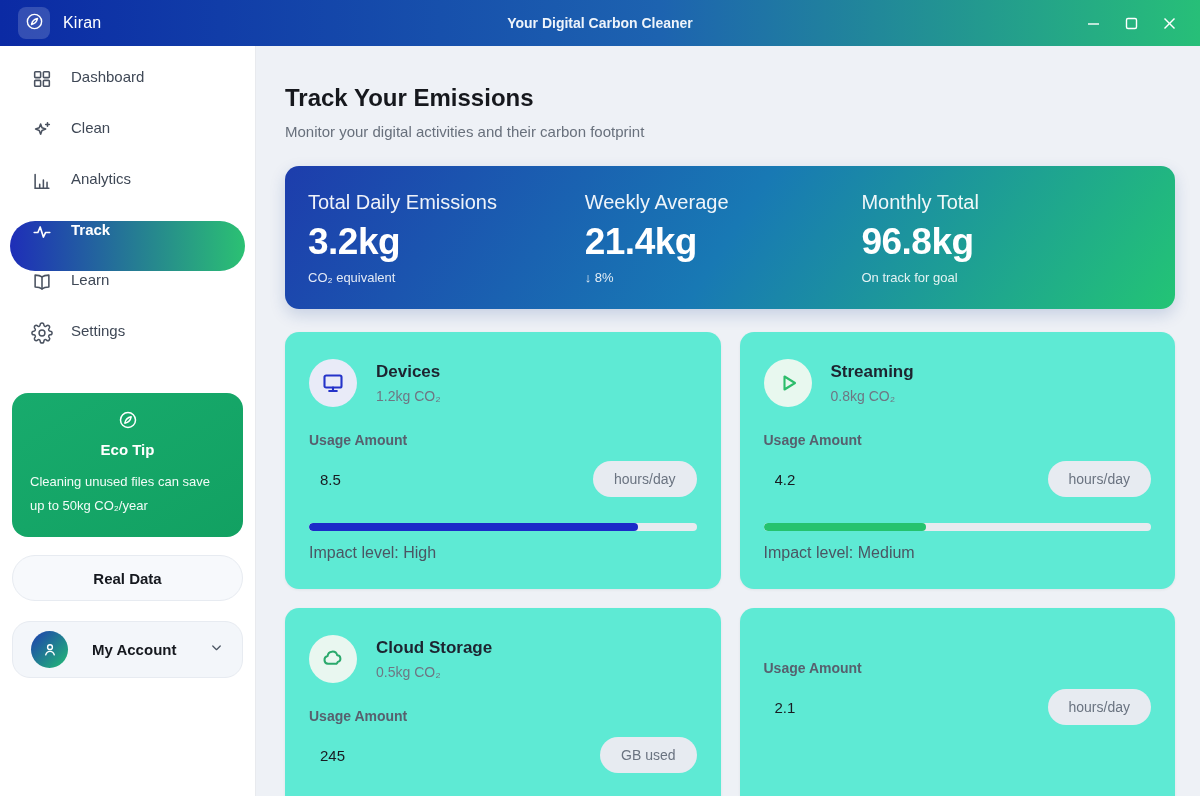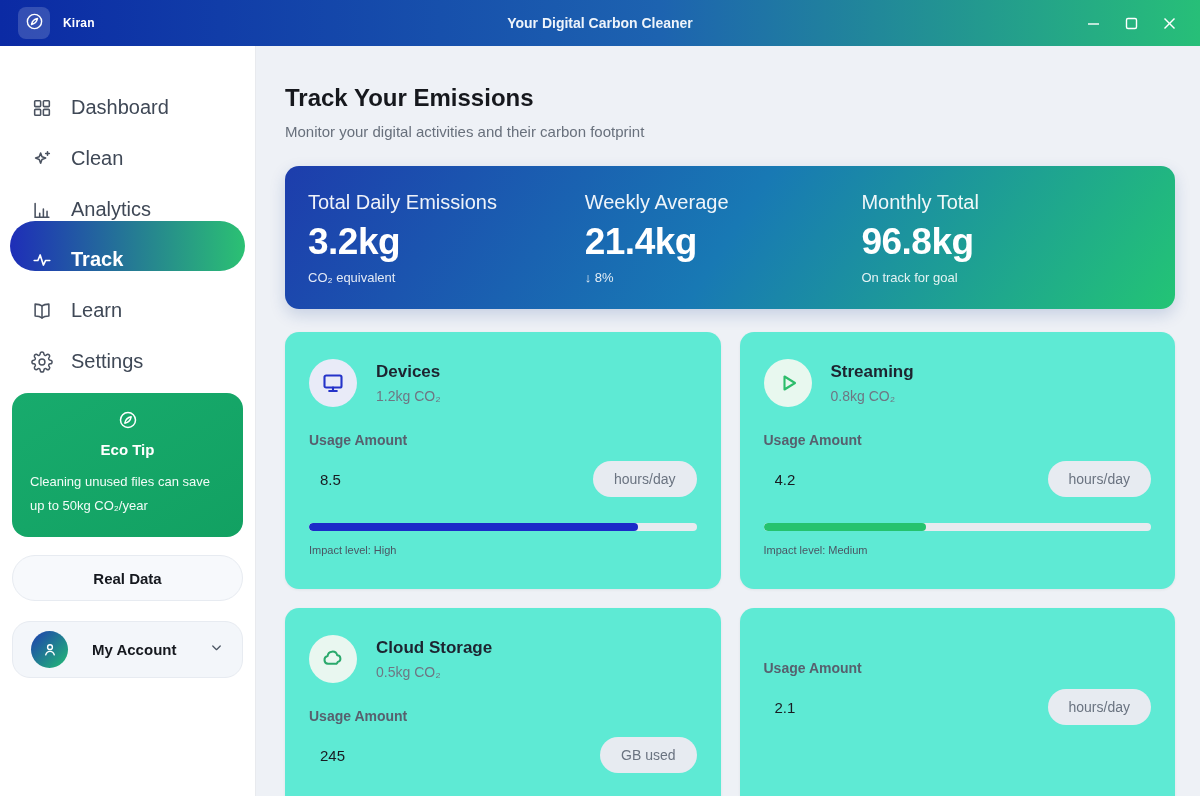--- a/index.html
+++ b/index.html
@@ -6,34 +6,34 @@
   *{box-sizing:border-box;}
   .app{width:1200px;height:796px;overflow:hidden;display:flex;flex-direction:column;
        font-family:"Liberation Sans",sans-serif;background:#eef1f6;position:relative;}
 
   
   .titlebar{height:46px;flex:0 0 46px;display:flex;align-items:center;position:relative;
             background:linear-gradient(90deg,#0b2aa4 0%,#1d63b0 55%,#27bf78 100%);color:#fff;}
   .tb-left{display:flex;align-items:center;gap:13px;padding-left:18px;}
   .logo-box{width:32px;height:32px;border-radius:8px;background:rgba(255,255,255,0.17);
             display:flex;align-items:center;justify-content:center;}
-  .app-name{font-size:12px;font-weight:700;letter-spacing:.2px;}
+  .app-name{font-size:16px;font-weight:400;letter-spacing:.2px;}
   .tb-title{position:absolute;left:0;right:0;text-align:center;font-size:14px;font-weight:600;
             color:#eef4fb;pointer-events:none;}
   .tb-controls{margin-left:auto;display:flex;align-items:center;padding-right:12px;}
   .tb-btn{width:38px;height:34px;display:flex;align-items:center;justify-content:center;cursor:pointer;}
 
   
   .body{flex:1;display:flex;overflow:hidden;}
 
   
   .sidebar{width:256px;flex:0 0 256px;background:#fff;border-right:1px solid #e8eaee;
            display:flex;flex-direction:column;padding-top:22px;}
-  .nav-item{display:flex;align-items:flex-end;gap:18px;height:51px;padding-left:31px;
-            font-size:20px;color:#3f4856;cursor:pointer;}
+  .nav-item{display:flex;align-items:flex-start;gap:18px;height:51px;padding-left:31px;
+            font-size:15px;color:#3f4856;cursor:pointer;}
   .nav-item svg{flex:0 0 auto;}
   .nav-item.active{height:50px;margin:0 10px;padding-left:21px;border-radius:25px;
             background:linear-gradient(90deg,#1e2eb8 0%,#2bc173 100%);color:#fff;font-weight:600;}
   .eco-tip{margin:20px 12px 0;border-radius:16px;padding:17px 18px 19px;color:#fff;
            background:linear-gradient(150deg,#18ab6d 0%,#12a162 100%);}
   .eco-tip-head{display:flex;align-items:center;gap:11px;font-size:15px;font-weight:700;flex-direction:column;}
   .eco-tip-body{margin-top:12px;font-size:13px;line-height:1.85;color:#f2fcf7;}
   .real-data{margin:18px 12px 0;height:46px;border-radius:23px;background:#f7f9fc;
              border:1px solid #e7ebf1;display:flex;align-items:center;justify-content:center;
              font-size:15px;font-weight:700;color:#15181e;cursor:pointer;}
@@ -64,21 +64,21 @@
   .icon-circle{width:48px;height:48px;border-radius:50%;display:flex;align-items:center;justify-content:center;flex:0 0 48px;}
   .card-title{font-size:17px;font-weight:600;color:#1d2430;}
   .card-emission{margin-top:6px;font-size:14px;color:#6e7683;}
   .usage-label{margin-top:25px;font-size:14px;font-weight:700;color:#57606e;}
   .usage-row{margin-top:13px;display:flex;align-items:center;justify-content:space-between;}
   .usage-input{border:none;background:transparent;outline:none;font-family:inherit;
                font-size:15px;color:#191c22;width:140px;padding:8px 0 8px 11px;}
   .unit-badge{background:#e7ebf1;color:#6a7380;border-radius:19px;padding:10px 21px;font-size:14px;}
   .progress-track{margin-top:26px;height:8px;border-radius:5px;background:#e8ebf0;overflow:hidden;}
   .progress-fill{height:100%;border-radius:5px;}
-  .impact-label{margin-top:13px;font-size:11px;color:#4b5563;}
+  .impact-label{margin-top:13px;font-size:16px;color:#4b5563;}
 </style>
 </head>
 <body>
 
 <div class="app">
 
   <div class="titlebar">
     <div class="tb-left">
       <div class="logo-box">
         <span>

